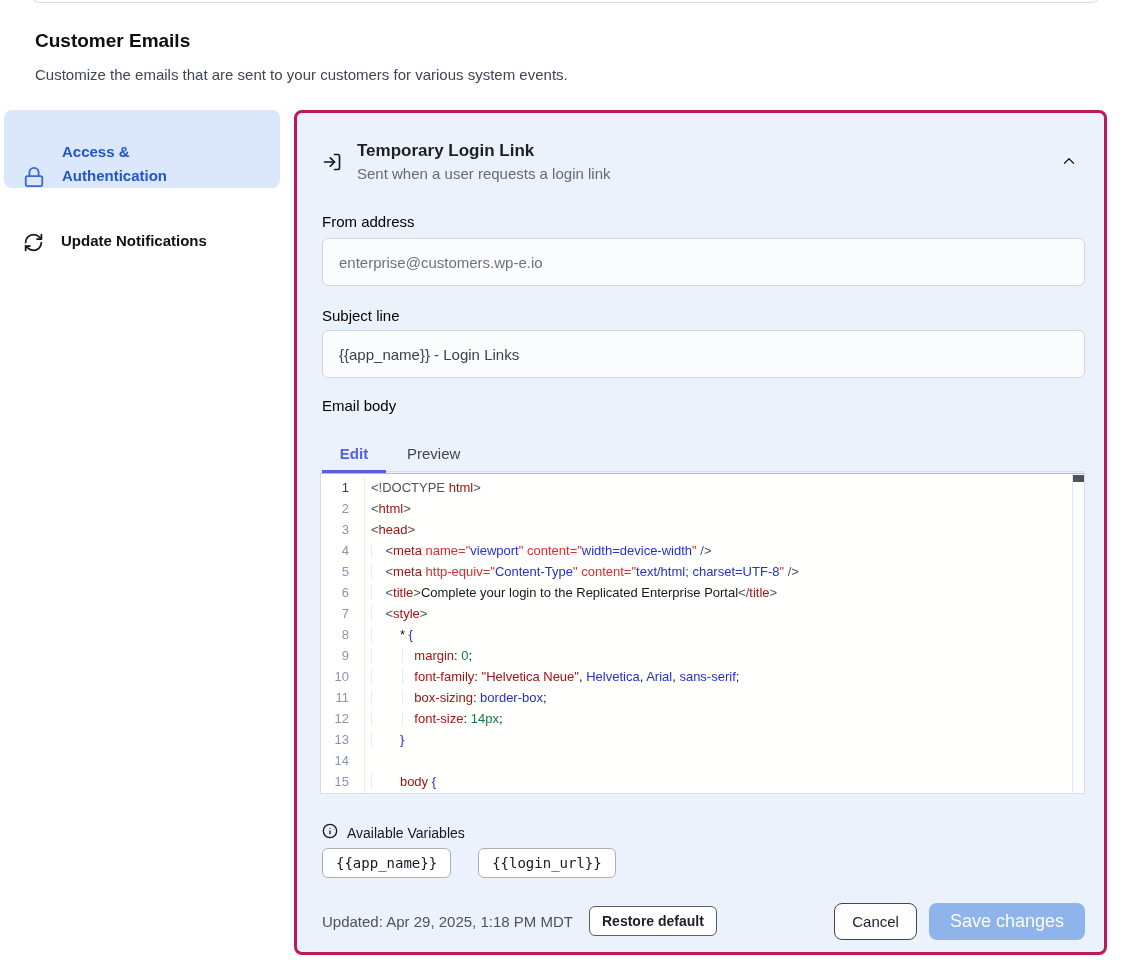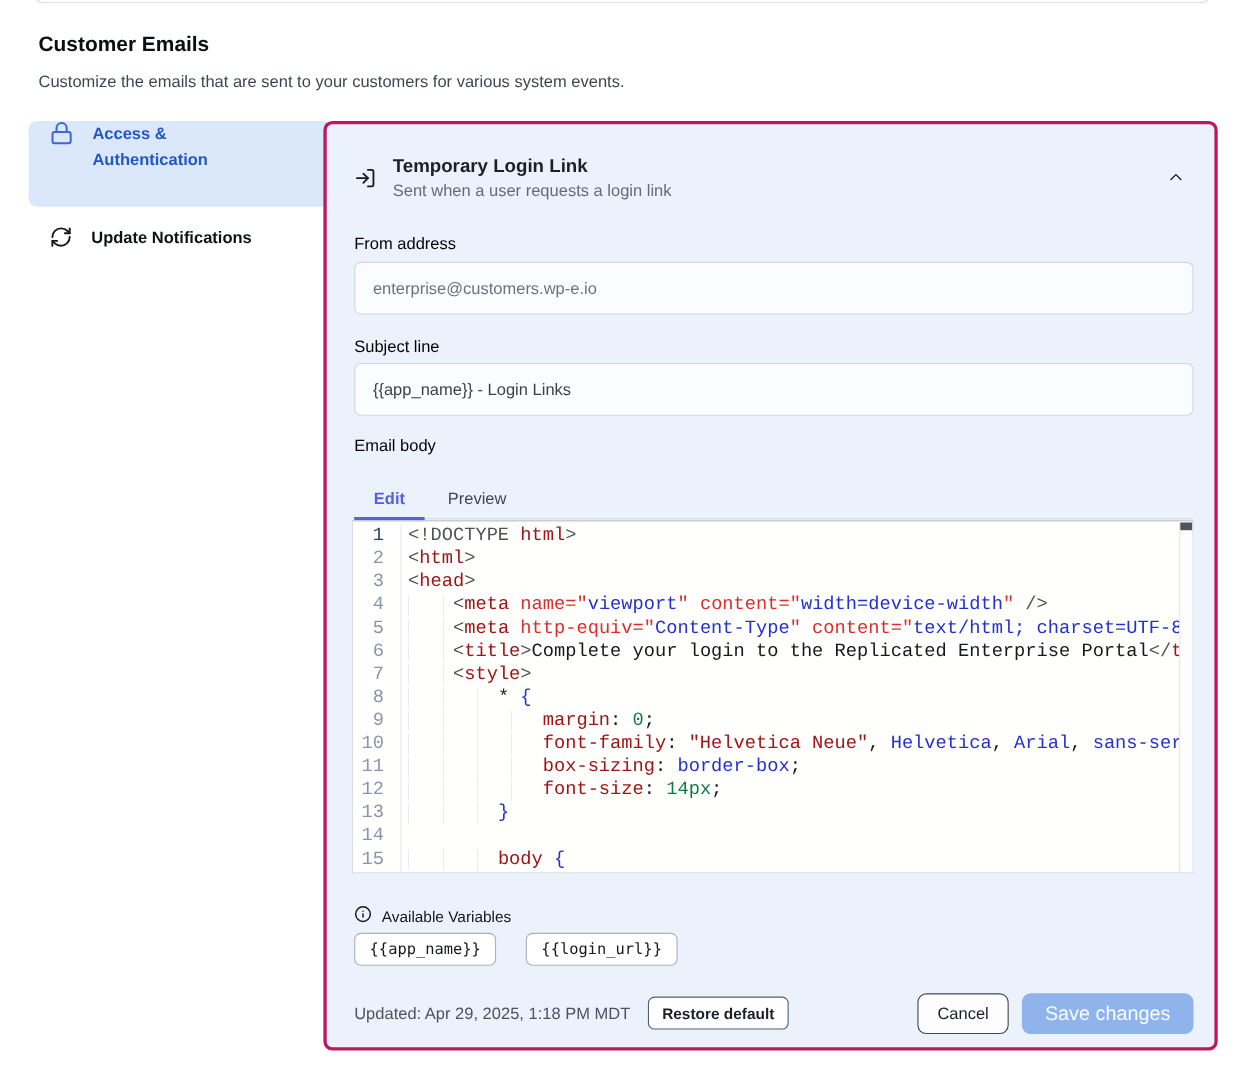--- a/index.html
+++ b/index.html
@@ -7,21 +7,21 @@
               font-family:"Liberation Sans", sans-serif; color:#15181d; }
 
   
   .prev-card-edge { position:absolute; top:-11px; left:30px; width:1071px; height:14px;
     border:1px solid #d9d9d9; border-top:none; border-radius:0 0 10px 10px; }
 
   .page-title { position:absolute; left:35px; top:30px; font-size:19px; font-weight:700; color:#0c0e12; }
   .page-desc  { position:absolute; left:35px; top:66px; font-size:15px; color:#3f4652; }
 
   
-  .side-item { position:absolute; left:26px; width:276px; display:flex; align-items:flex-start;
+  .side-item { position:absolute; left:4px; width:276px; display:flex; align-items:flex-end;
     gap:17px; padding-left:19px; border-radius:8px; cursor:pointer; font-size:15px; font-weight:600; }
   .side-item.sel { top:110px; height:78px; background:#dbe7fb; color:#2257c5; }
   .side-item.unsel { top:205px; height:48px; background:transparent; color:#0f1216; }
   .side-item .lbl { line-height:24px; max-width:170px; }
   .icon svg { display:block; }
 
   
   .panel { position:absolute; left:294px; top:110px; width:813px; height:845px;
     background:#ecf2fc; border:3px solid #be185d; border-radius:8px; }
 
@@ -44,21 +44,21 @@
   .tab { height:100%; display:flex; align-items:center; justify-content:center;
     font-size:15px; cursor:pointer; background:none; border:none; font-family:inherit; }
   .tab.active { width:64px; color:#5560de; font-weight:700; position:relative; }
   .tab.active::after { content:""; position:absolute; left:0; right:0; bottom:-2px; height:3px; background:#5560de; }
   .tab.inactive { margin-left:21px; color:#3f4652; font-weight:400; }
 
   
   .editor { position:absolute; left:23px; top:360px; width:765px; height:321px;
     background:#fffffd; border:1px solid #d8dde6; border-top-color:#b6bcc6; overflow:hidden; }
   .code-area { position:absolute; left:0; top:0; right:12px; bottom:0; overflow:hidden; padding-top:3px; }
-  .cl { white-space:pre; font-family:Liberation Mono, monospace; font-size:17px; line-height:21px; }
+  .cl { white-space:pre; font-family:Liberation Sans, sans-serif; font-size:13px; line-height:21px; }
   .ln { display:inline-block; width:44px; padding-right:15px; text-align:right;
     color:#8a95ad; border-right:1px solid #e7eaf1; }
   .ln.active { color:#2e3f63; }
   .code { padding-left:6px; }
   .ws { background:repeating-linear-gradient(to right,#e7eaf1 0,#e7eaf1 1px,transparent 1px,transparent 31.3px); }
   .tg { color:#a01414; } .at { color:#dd2c2c; } .st { color:#2430cf; }
   .nu { color:#117a46; } .pu { color:#4f5358; } .tx { color:#16181d; } .br { color:#2430cf; }
   .vscroll { position:absolute; top:0; right:0; bottom:0; width:12px; border-left:1px solid #e4e7ee; background:#fdfdfd; }
   .vthumb { position:absolute; top:1px; left:0; width:11px; height:7px; background:#4d545e; cursor:pointer; }
 

